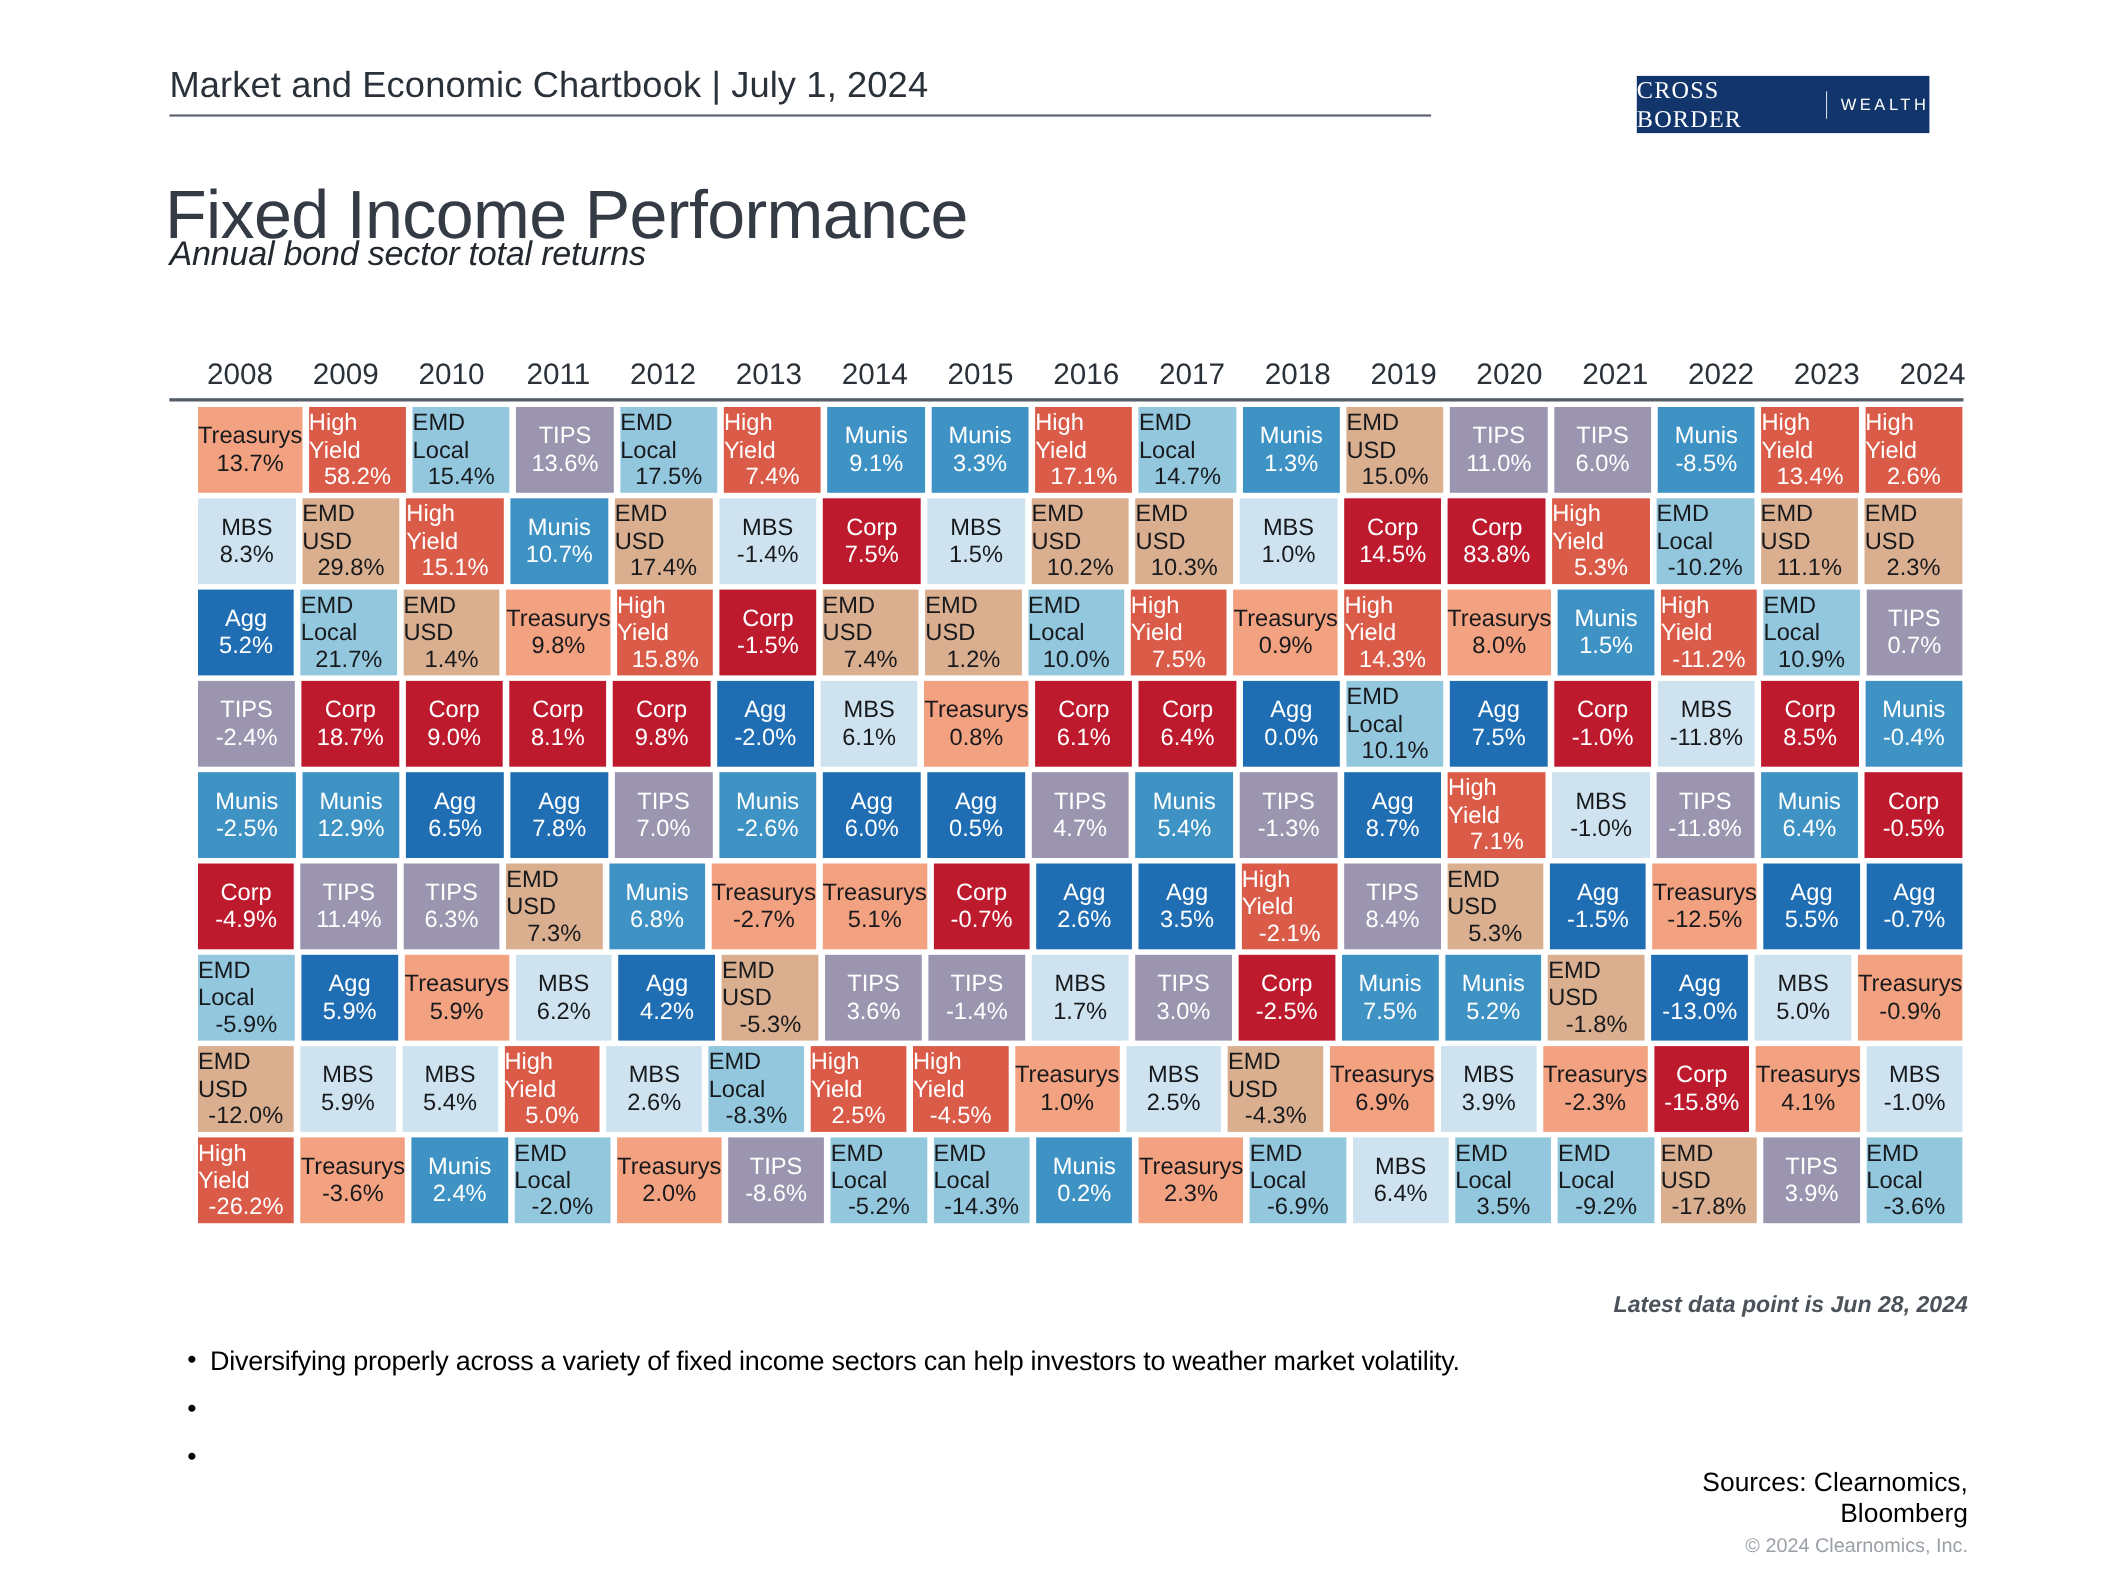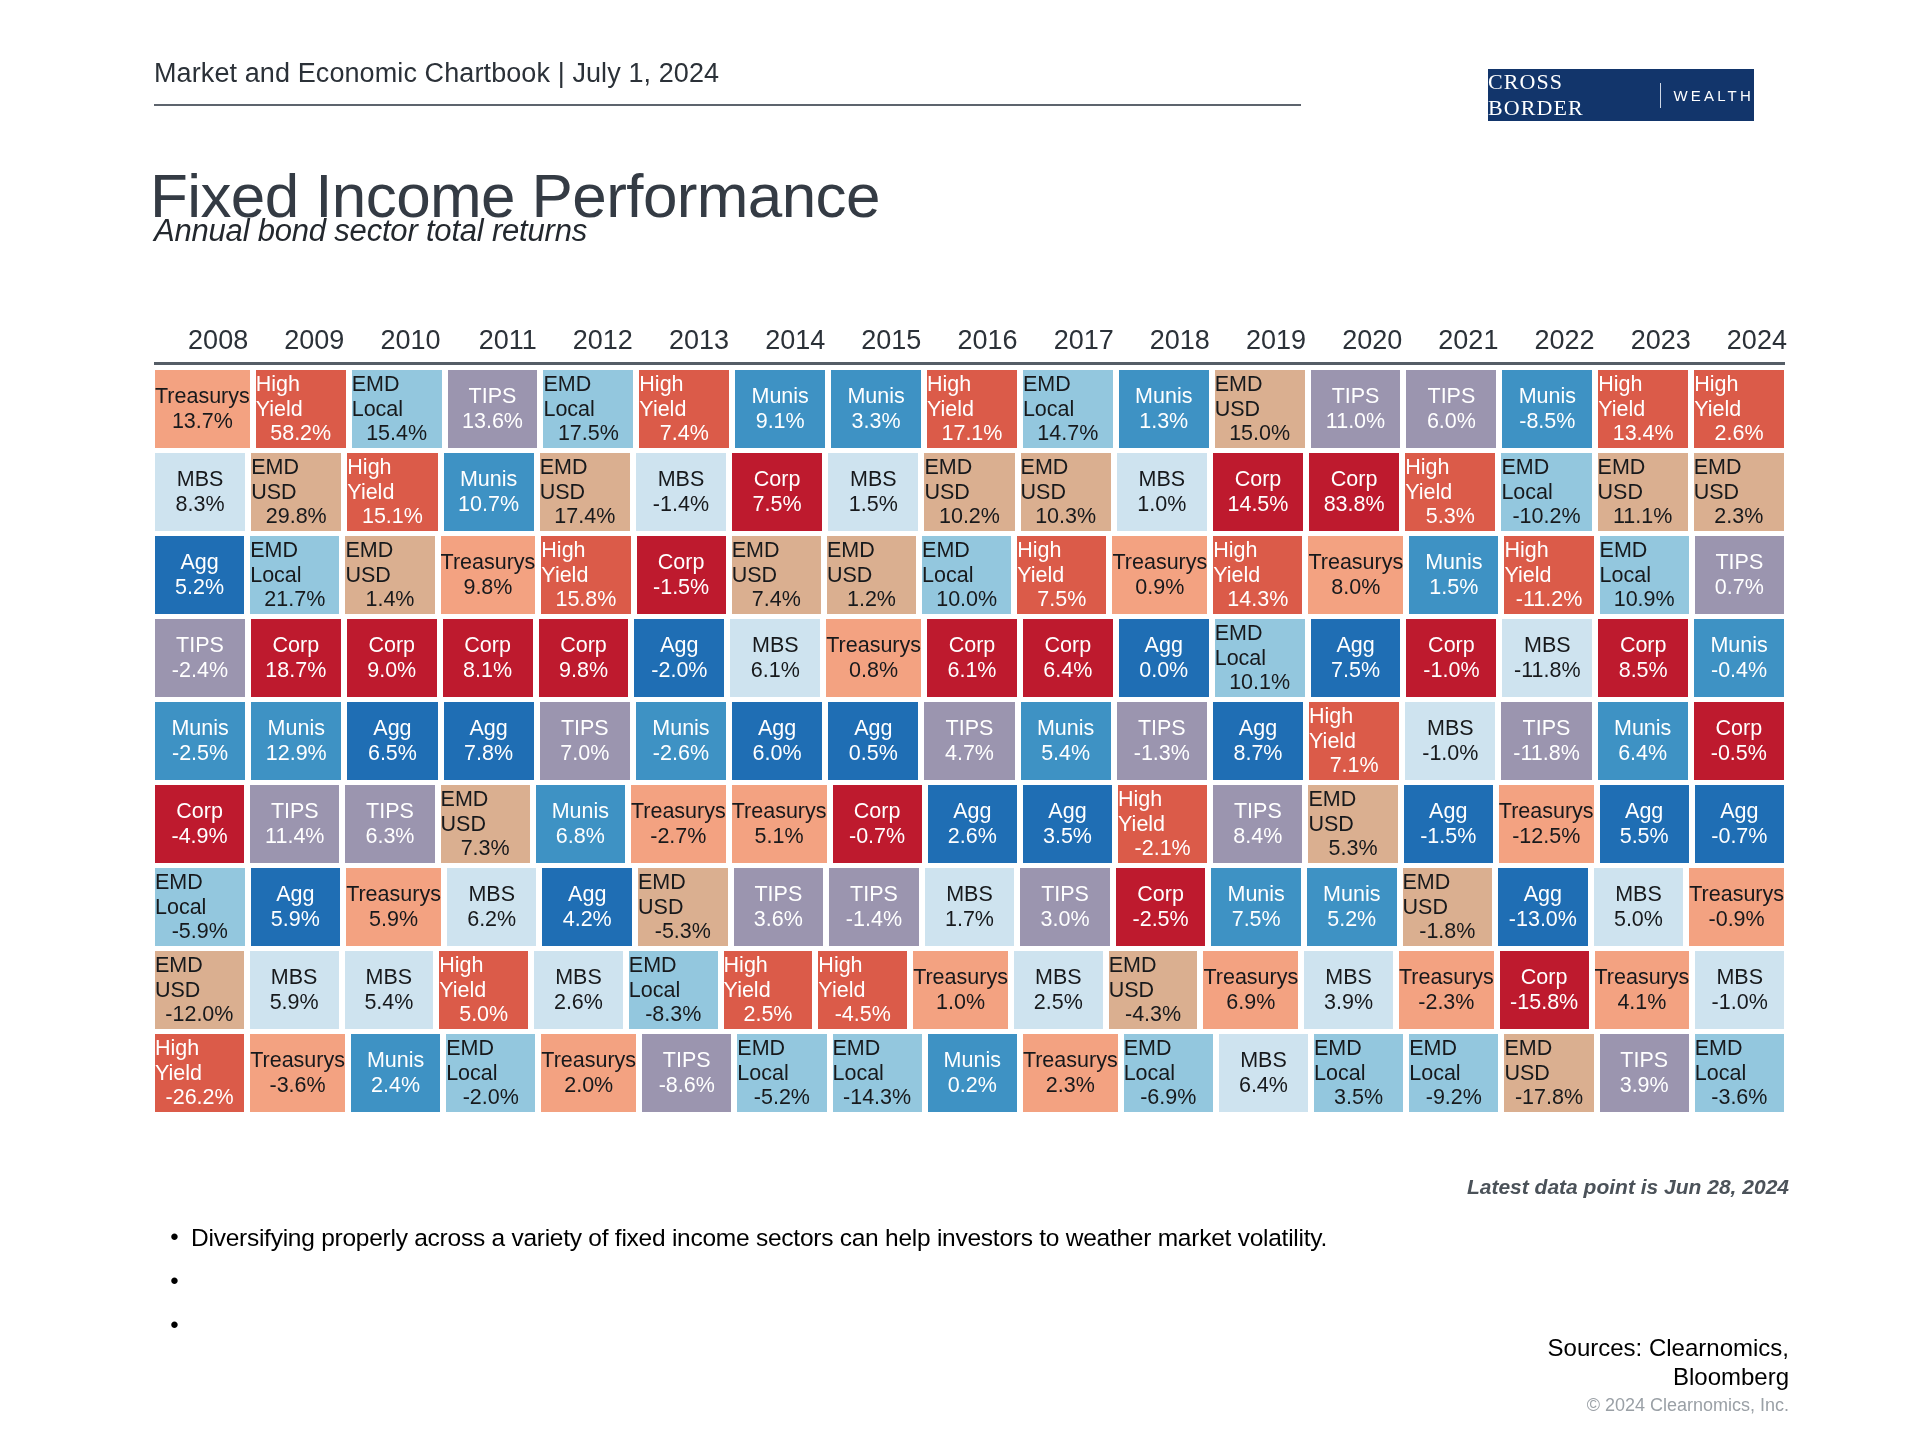--- a/index.html
+++ b/index.html
@@ -7,21 +7,21 @@
     width:1920px;height:1440px;
     background:#ffffff;
     font-family:"Liberation Sans","DejaVu Sans",sans-serif;
     color:#2b3138;
     overflow:hidden;
     position:relative;
   }
   
   #kicker{
     position:absolute;left:154px;top:58px;
-    font-size:27px;color:#2b3138;letter-spacing:.1px;
+    font-size:33px;color:#2b3138;letter-spacing:.1px;
   }
   #kicker-rule{
     position:absolute;left:154px;top:104px;width:1147px;height:2px;
     background:#5d646d;
   }
   #page-title{
     position:absolute;left:150px;top:118px;
     font-size:62px;font-weight:400;color:#343b44;letter-spacing:-.6px;
   }
   #page-subtitle{
@@ -42,21 +42,21 @@
     color:#ffffff;font-size:15px;letter-spacing:3.2px;
   }
   
   #grid-wrap{position:absolute;left:152px;top:325px;width:1635px;}
   #year-row{display:flex;}
   .year-head{
     flex:1 1 0;text-align:right;font-size:27px;color:#2b3138;
     padding-bottom:6px;
   }
   #grid-rule{height:3px;background:#555d66;margin:0 2px 5px 2px;}
-  .grid-row{display:flex;}
+  .grid-row{display:flex;margin-left:25px;}
   .cell{
     flex:1 1 0;height:78px;margin:0 3px 5px 3px;
     display:flex;flex-direction:column;align-items:center;justify-content:center;
     line-height:1.16;
   }
   .cell .c-name{font-size:21.5px;}
   .cell .c-val{font-size:21.5px;}
   .txt-dark{color:#17191c;}
   .txt-light{color:#ffffff;}
   

